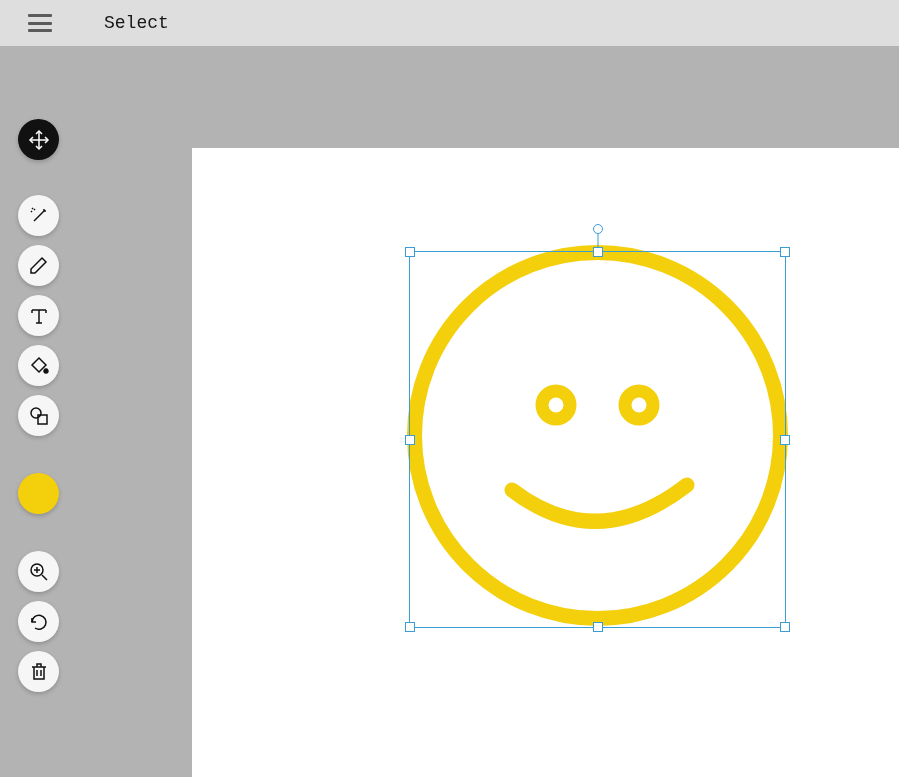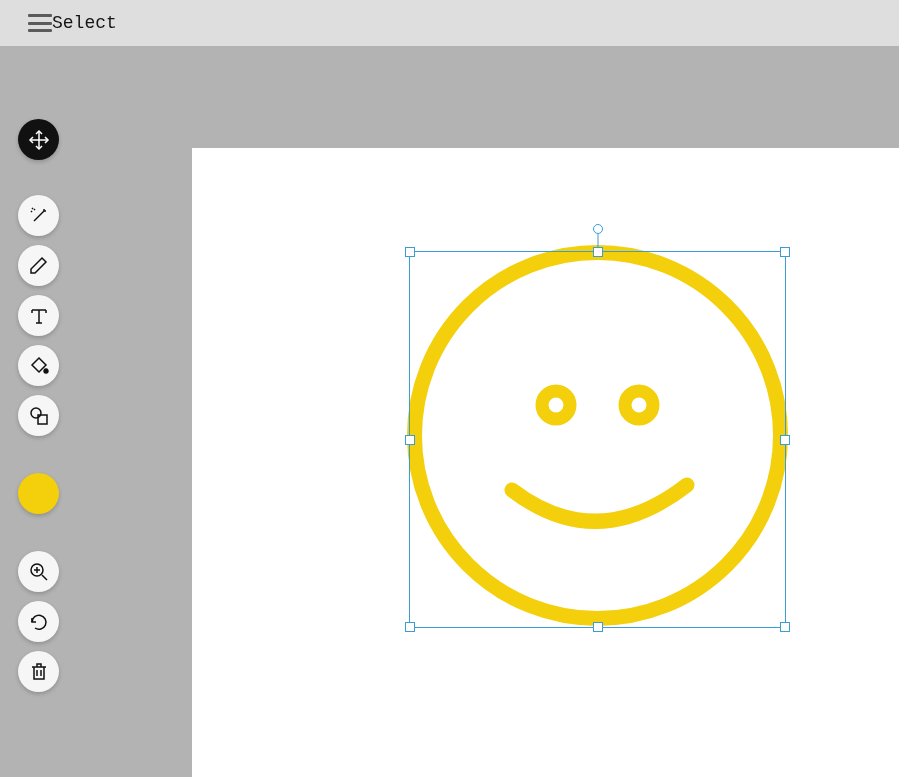--- a/index.html
+++ b/index.html
@@ -28,20 +28,21 @@
       flex-direction: column;
       justify-content: space-between;
       cursor: pointer;
     }
     .hamburger span {
       height: 3px;
       background: #5b5b5b;
       border-radius: 1px;
     }
     .tool-name {
+      margin-left: 52px;
       font-size: 18px;
       color: #161616;
       font-family: 'Courier New', monospace;
     }
     .sidebar {
       position: absolute;
       left: 0;
       top: 46px;
       width: 192px;
       height: 731px;

